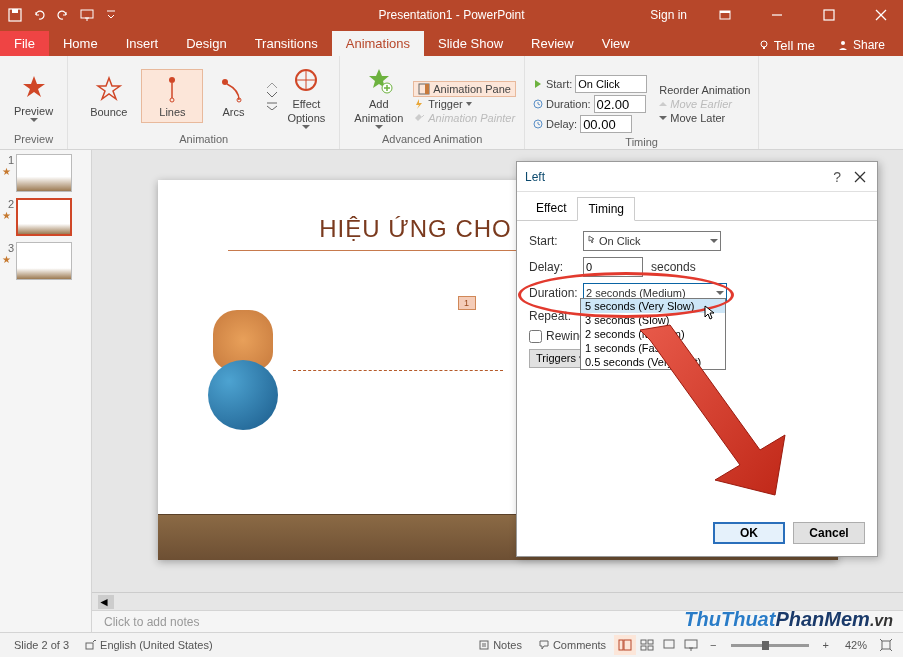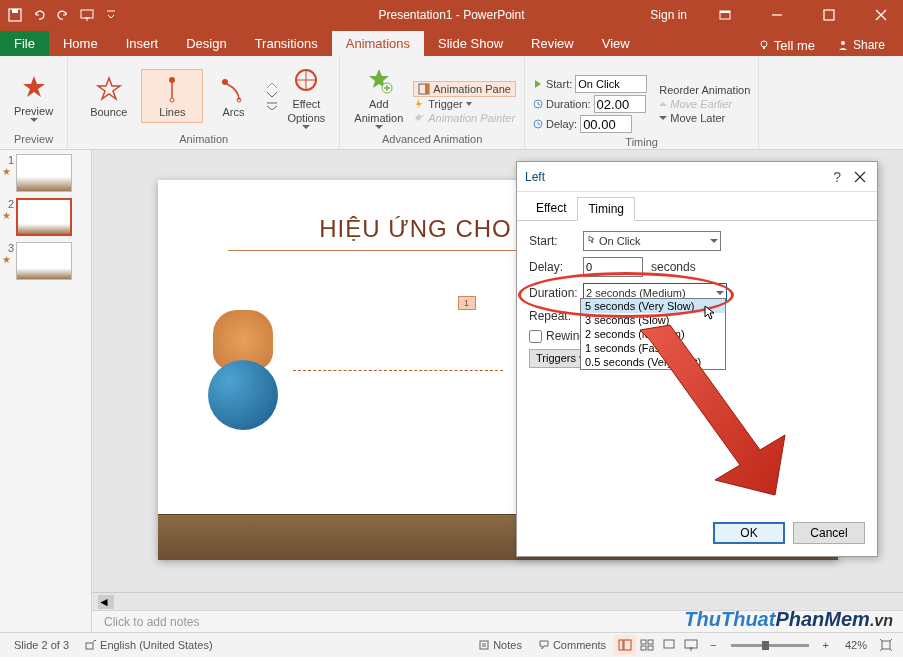--- a/index.html
+++ b/index.html
@@ -10,21 +10,21 @@
 .qat { display: flex; gap: 6px; padding-left: 6px; align-items: center; }
 .qat .icon { width: 18px; height: 18px; display: flex; align-items: center; justify-content: center; }
 .title-center { position: absolute; left: 50%; transform: translateX(-50%); font-size: 12px; }
 .title-right { margin-left: auto; display: flex; align-items: center; gap: 8px; }
 .title-right .text { padding: 0 8px; font-size: 12px; }
 .win-btn { width: 44px; height: 29px; display: flex; align-items: center; justify-content: center; }
 
 
 .ribbon-tabs { height: 27px; background: #b7472a; display: flex; align-items: flex-end; color: #fff; }
 .tab { padding: 5px 14px; font-size: 13px; cursor: pointer; }
-.tab.file { background: #15803d; }
+.tab.file { background: #ef4444; }
 .tab.active { background: #f3f3f3; color: #b7472a; }
 .tab-right { margin-left: auto; display: flex; align-items: center; padding-right: 8px; }
 .tellme { display: flex; align-items: center; padding: 0 12px; gap: 4px; font-size: 13px; }
 .share { display: flex; align-items: center; gap: 4px; padding: 4px 10px; }
 
 
 .ribbon { height: 94px; background: #f3f3f3; border-bottom: 1px solid #d4d4d4; display: flex; }
 .group { border-right: 1px solid #e1e1e1; padding: 4px 8px; display: flex; flex-direction: column; justify-content: space-between; align-items: center; }
 .group-label { font-size: 11px; color: #666; text-align: center; padding-top: 2px; }
 .group-content { display: flex; align-items: center; flex: 1; }
@@ -84,21 +84,21 @@
 .dlg-close { width: 18px; height: 18px; display: flex; align-items: center; justify-content: center; cursor: pointer; }
 .dlg-tabs { display: flex; padding-left: 8px; border-bottom: 1px solid #ccc; margin-top: 4px; }
 .dlg-tab { padding: 4px 10px; font-size: 12px; border: 1px solid transparent; cursor: pointer; }
 .dlg-tab.active { background: #fff; border: 1px solid #ccc; border-bottom-color: #fff; position: relative; top: 1px; }
 .dlg-body { padding: 10px 12px; }
 .dlg-row { display: flex; align-items: center; margin-bottom: 6px; font-size: 12px; color: #333; }
 .dlg-label { width: 54px; }
 .dlg-select { width: 138px; height: 20px; border: 1px solid #7a7a7a; font-size: 11px; padding: 0 2px; background: #fff; display: flex; align-items: center; justify-content: space-between; }
 .dlg-spin { width: 60px; height: 20px; border: 1px solid #7a7a7a; padding: 0 2px; font-size: 11px; }
 .dlg-btns { position: absolute; bottom: 12px; right: 12px; display: flex; gap: 8px; }
-.dlg-btn { width: 72px; height: 22px; border: 1px solid #adadad; background: #e1e1e1; font-size: 12px; cursor: pointer; }
+.dlg-btn { width: 72px; height: 22px; border: 1px solid #adadad; background: #e1e1e1; font-size: 12px; cursor: pointer; font-weight: bold; }
 .dlg-btn.primary { border: 2px solid #2a6fbb; background: #e5f1fb; }
 
 .red-ellipse { position: absolute; left: 518px; top: 272px; width: 216px; height: 46px; border: 3px solid #e23a2e; border-radius: 50%; z-index: 100; pointer-events: none; }
 .red-arrow { position: absolute; left: 620px; top: 320px; width: 180px; height: 180px; z-index: 100; pointer-events: none; }
 
 .dropdown-list { position: absolute; left: 580px; top: 298px; width: 146px; background: #fff; border: 1px solid #7a7a7a; z-index: 60; font-size: 11px; }
 .dropdown-item { padding: 1px 4px; cursor: pointer; }
 .dropdown-item.hover { background: #cde6f7; }
 
 .watermark { position: absolute; right: 10px; bottom: 30px; font-size: 20px; font-weight: 700; font-style: italic; color: #2a7cc7; z-index: 200; text-shadow: 0 0 2px #fff; }

